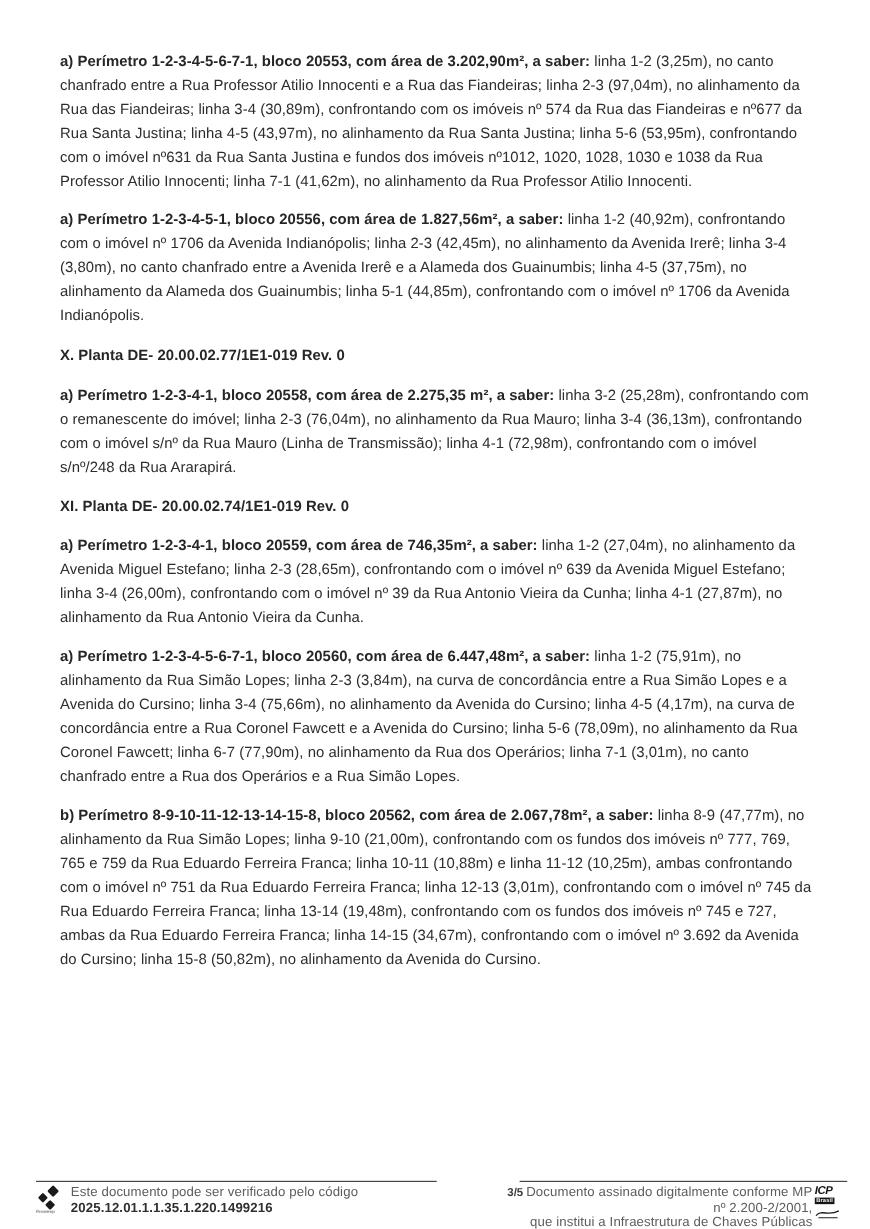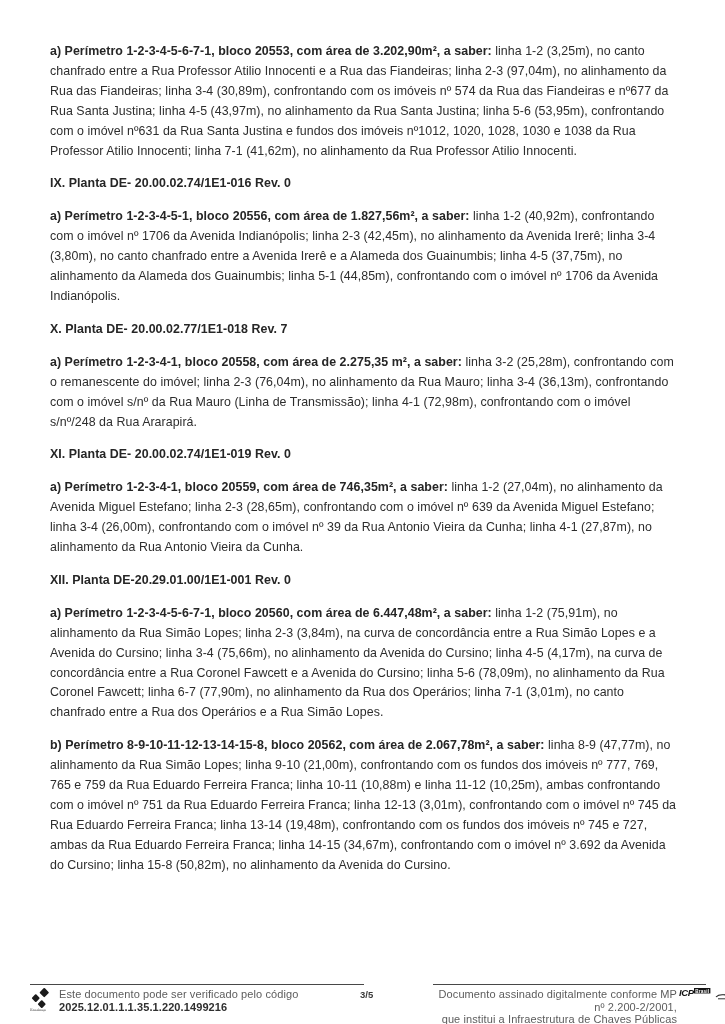--- a/index.html
+++ b/index.html
@@ -51,21 +51,21 @@
     font-size:11px;
     line-height:12.6px;
     color:#5c5c5c;
     letter-spacing:0.1px;
   }
   .ftext .vcode { font-weight:700; color:#2f2f2f; }
   .page-num {
     position:absolute;
     left:360px; top:989px;
     width:76px;
-    text-align:left;
+    text-align:right;
     font-size:9.5px;
     font-weight:700;
     color:#3a3a3a;
   }
 
   
   .prodesp { position:relative; width:25px; height:26px; flex:none; margin-right:4px; margin-top:1px; }
   .pd { position:absolute; background:#1b1b1b; transform:rotate(45deg); border-radius:1px; }
   .pd1 { left:11px; top:0px; width:6.5px; height:6.5px; }
   .pd2 { left:3px;  top:6px; width:5.5px; height:5.5px; }
@@ -73,52 +73,50 @@
   .prodesp-word {
     position:absolute; left:0; top:19px;
     font-size:7px; color:#8a8a8a;
     transform:scale(0.55); transform-origin:0 0;
     text-decoration:line-through;
     letter-spacing:0.4px;
     white-space:nowrap;
   }
 
   
-  .icp { flex:none; margin-left:2px; margin-top:0; display:flex; flex-direction:row; align-items:flex-start; line-height:1; width:27px; }
+  .icp { flex:none; margin-left:2px; margin-top:0; display:flex; flex-direction:column; align-items:flex-start; line-height:1; width:27px; }
   .icp-top { font-weight:800; font-style:italic; font-size:9.5px; color:#141414; letter-spacing:-0.4px; }
   .icp-box {
     background:#141414; color:#ffffff;
     font-size:6px; font-weight:700;
     padding:0.5px 1.5px;
     transform:scale(0.78); transform-origin:0 0;
     letter-spacing:0.2px;
     white-space:nowrap;
   }
   .icp-swoosh { margin-top:-1px; }
 </style>
 </head>
 <body>
 
 <div class="doc">
 
   <p class="para"><b>a) Perímetro 1-2-3-4-5-6-7-1, bloco 20553, com área de 3.202,90m², a saber:</b><span> linha 1-2 (3,25m), no canto chanfrado entre a Rua Professor Atilio Innocenti e a Rua das Fiandeiras; linha 2-3 (97,04m), no alinhamento da Rua das Fiandeiras; linha 3-4 (30,89m), confrontando com os imóveis nº 574 da Rua das Fiandeiras e nº677 da Rua Santa Justina; linha 4-5 (43,97m), no alinhamento da Rua Santa Justina; linha 5-6 (53,95m), confrontando com o imóvel nº631 da Rua Santa Justina e fundos dos imóveis nº1012, 1020, 1028, 1030 e 1038 da Rua Professor Atilio Innocenti; linha 7-1 (41,62m), no alinhamento da Rua Professor Atilio Innocenti.</span></p>
 
-  <p class="heading">IX. Planta DE- 20.00.02.74/1E1-016 Rev. 0</p>
 
   <p class="para"><b>a) Perímetro 1-2-3-4-5-1, bloco 20556, com área de 1.827,56m², a saber:</b><span> linha 1-2 (40,92m), confrontando com o imóvel nº 1706 da Avenida Indianópolis; linha 2-3 (42,45m), no alinhamento da Avenida Irerê; linha 3-4 (3,80m), no canto chanfrado entre a Avenida Irerê e a Alameda dos Guainumbis; linha 4-5 (37,75m), no alinhamento da Alameda dos Guainumbis; linha 5-1 (44,85m), confrontando com o imóvel nº 1706 da Avenida Indianópolis.</span></p>
 
-  <p class="heading">X. Planta DE- 20.00.02.77/1E1-018 Rev. 7</p>
+  <p class="heading">X. Planta DE- 20.00.02.77/1E1-019 Rev. 0</p>
 
   <p class="para"><b>a) Perímetro 1-2-3-4-1, bloco 20558, com área de 2.275,35 m², a saber:</b><span> linha 3-2 (25,28m), confrontando com o remanescente do imóvel; linha 2-3 (76,04m), no alinhamento da Rua Mauro; linha 3-4 (36,13m), confrontando com o imóvel s/nº da Rua Mauro (Linha de Transmissão); linha 4-1 (72,98m), confrontando com o imóvel s/nº/248 da Rua Ararapirá.</span></p>
 
   <p class="heading">XI. Planta DE- 20.00.02.74/1E1-019 Rev. 0</p>
 
   <p class="para"><b>a) Perímetro 1-2-3-4-1, bloco 20559, com área de 746,35m², a saber:</b><span> linha 1-2 (27,04m), no alinhamento da Avenida Miguel Estefano; linha 2-3 (28,65m), confrontando com o imóvel nº 639 da Avenida Miguel Estefano; linha 3-4 (26,00m), confrontando com o imóvel nº 39 da Rua Antonio Vieira da Cunha; linha 4-1 (27,87m), no alinhamento da Rua Antonio Vieira da Cunha.</span></p>
 
-  <p class="heading">XII. Planta DE-20.29.01.00/1E1-001 Rev. 0</p>
 
   <p class="para"><b>a) Perímetro 1-2-3-4-5-6-7-1, bloco 20560, com área de 6.447,48m², a saber:</b><span> linha 1-2 (75,91m), no alinhamento da Rua Simão Lopes; linha 2-3 (3,84m), na curva de concordância entre a Rua Simão Lopes e a Avenida do Cursino; linha 3-4 (75,66m), no alinhamento da Avenida do Cursino; linha 4-5 (4,17m), na curva de concordância entre a Rua Coronel Fawcett e a Avenida do Cursino; linha 5-6 (78,09m), no alinhamento da Rua Coronel Fawcett; linha 6-7 (77,90m), no alinhamento da Rua dos Operários; linha 7-1 (3,01m), no canto chanfrado entre a Rua dos Operários e a Rua Simão Lopes.</span></p>
 
   <p class="para"><b>b) Perímetro 8-9-10-11-12-13-14-15-8, bloco 20562, com área de 2.067,78m², a saber:</b><span> linha 8-9 (47,77m), no alinhamento da Rua Simão Lopes; linha 9-10 (21,00m), confrontando com os fundos dos imóveis nº 777, 769, 765 e 759 da Rua Eduardo Ferreira Franca; linha 10-11 (10,88m) e linha 11-12 (10,25m), ambas confrontando com o imóvel nº 751 da Rua Eduardo Ferreira Franca; linha 12-13 (3,01m), confrontando com o imóvel nº 745 da Rua Eduardo Ferreira Franca; linha 13-14 (19,48m), confrontando com os fundos dos imóveis nº 745 e 727, ambas da Rua Eduardo Ferreira Franca; linha 14-15 (34,67m), confrontando com o imóvel nº 3.692 da Avenida do Cursino; linha 15-8 (50,82m), no alinhamento da Avenida do Cursino.</span></p>
 
 
 </div>
 
 <div class="footer-left">
   <div class="prodesp">

